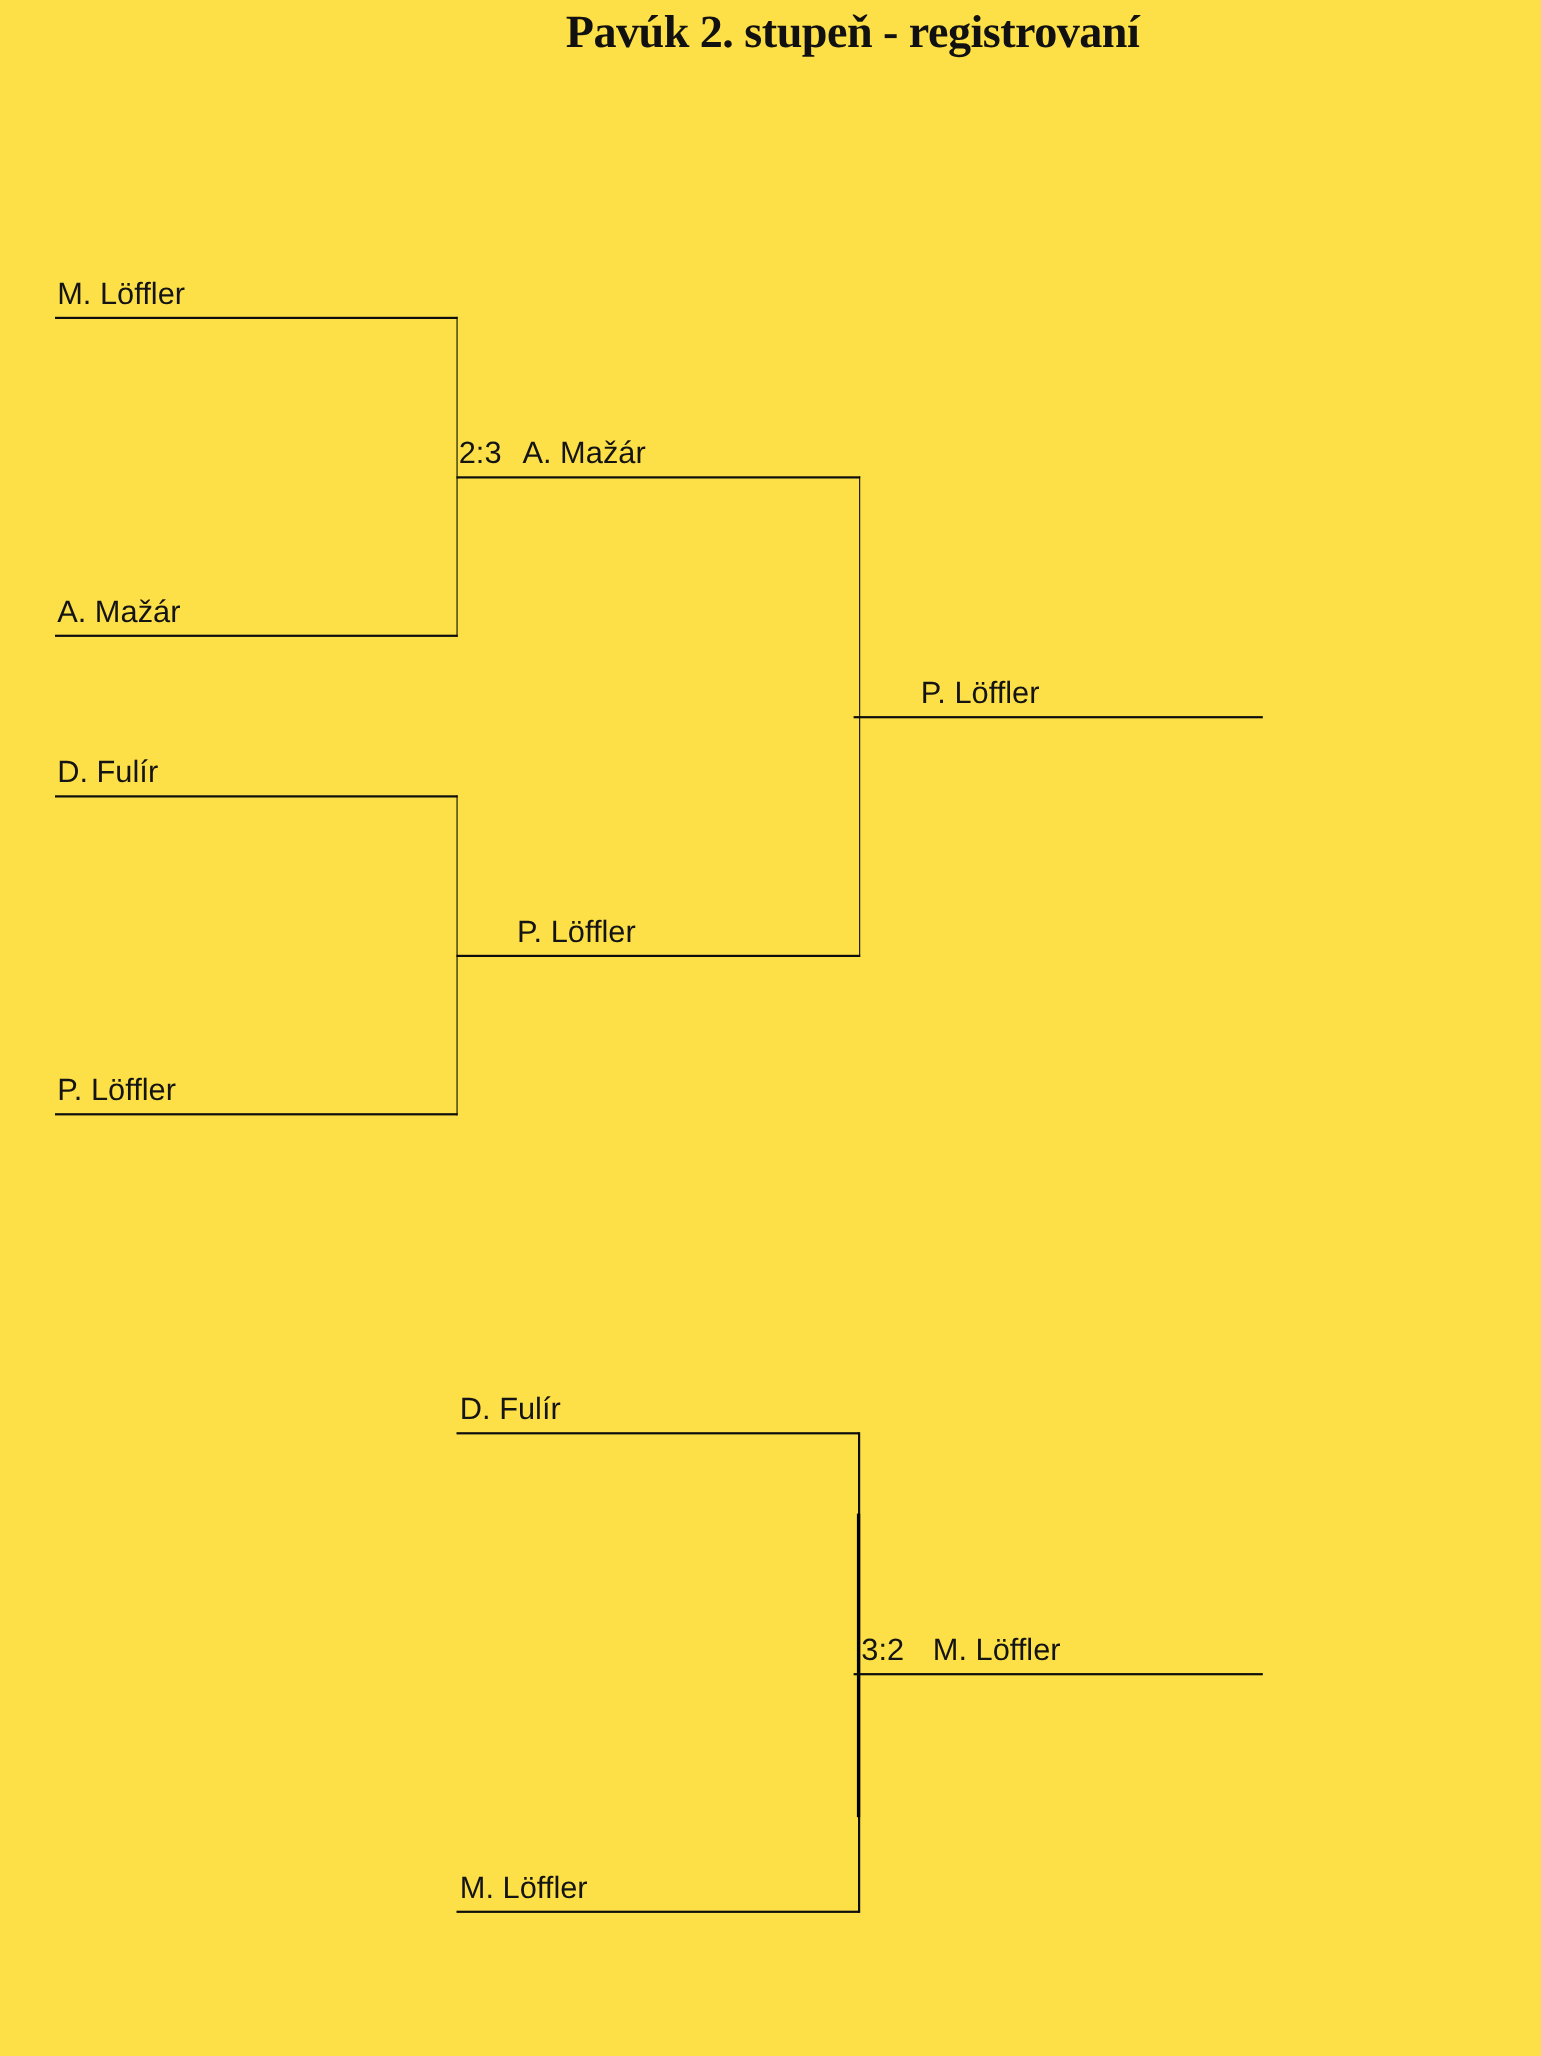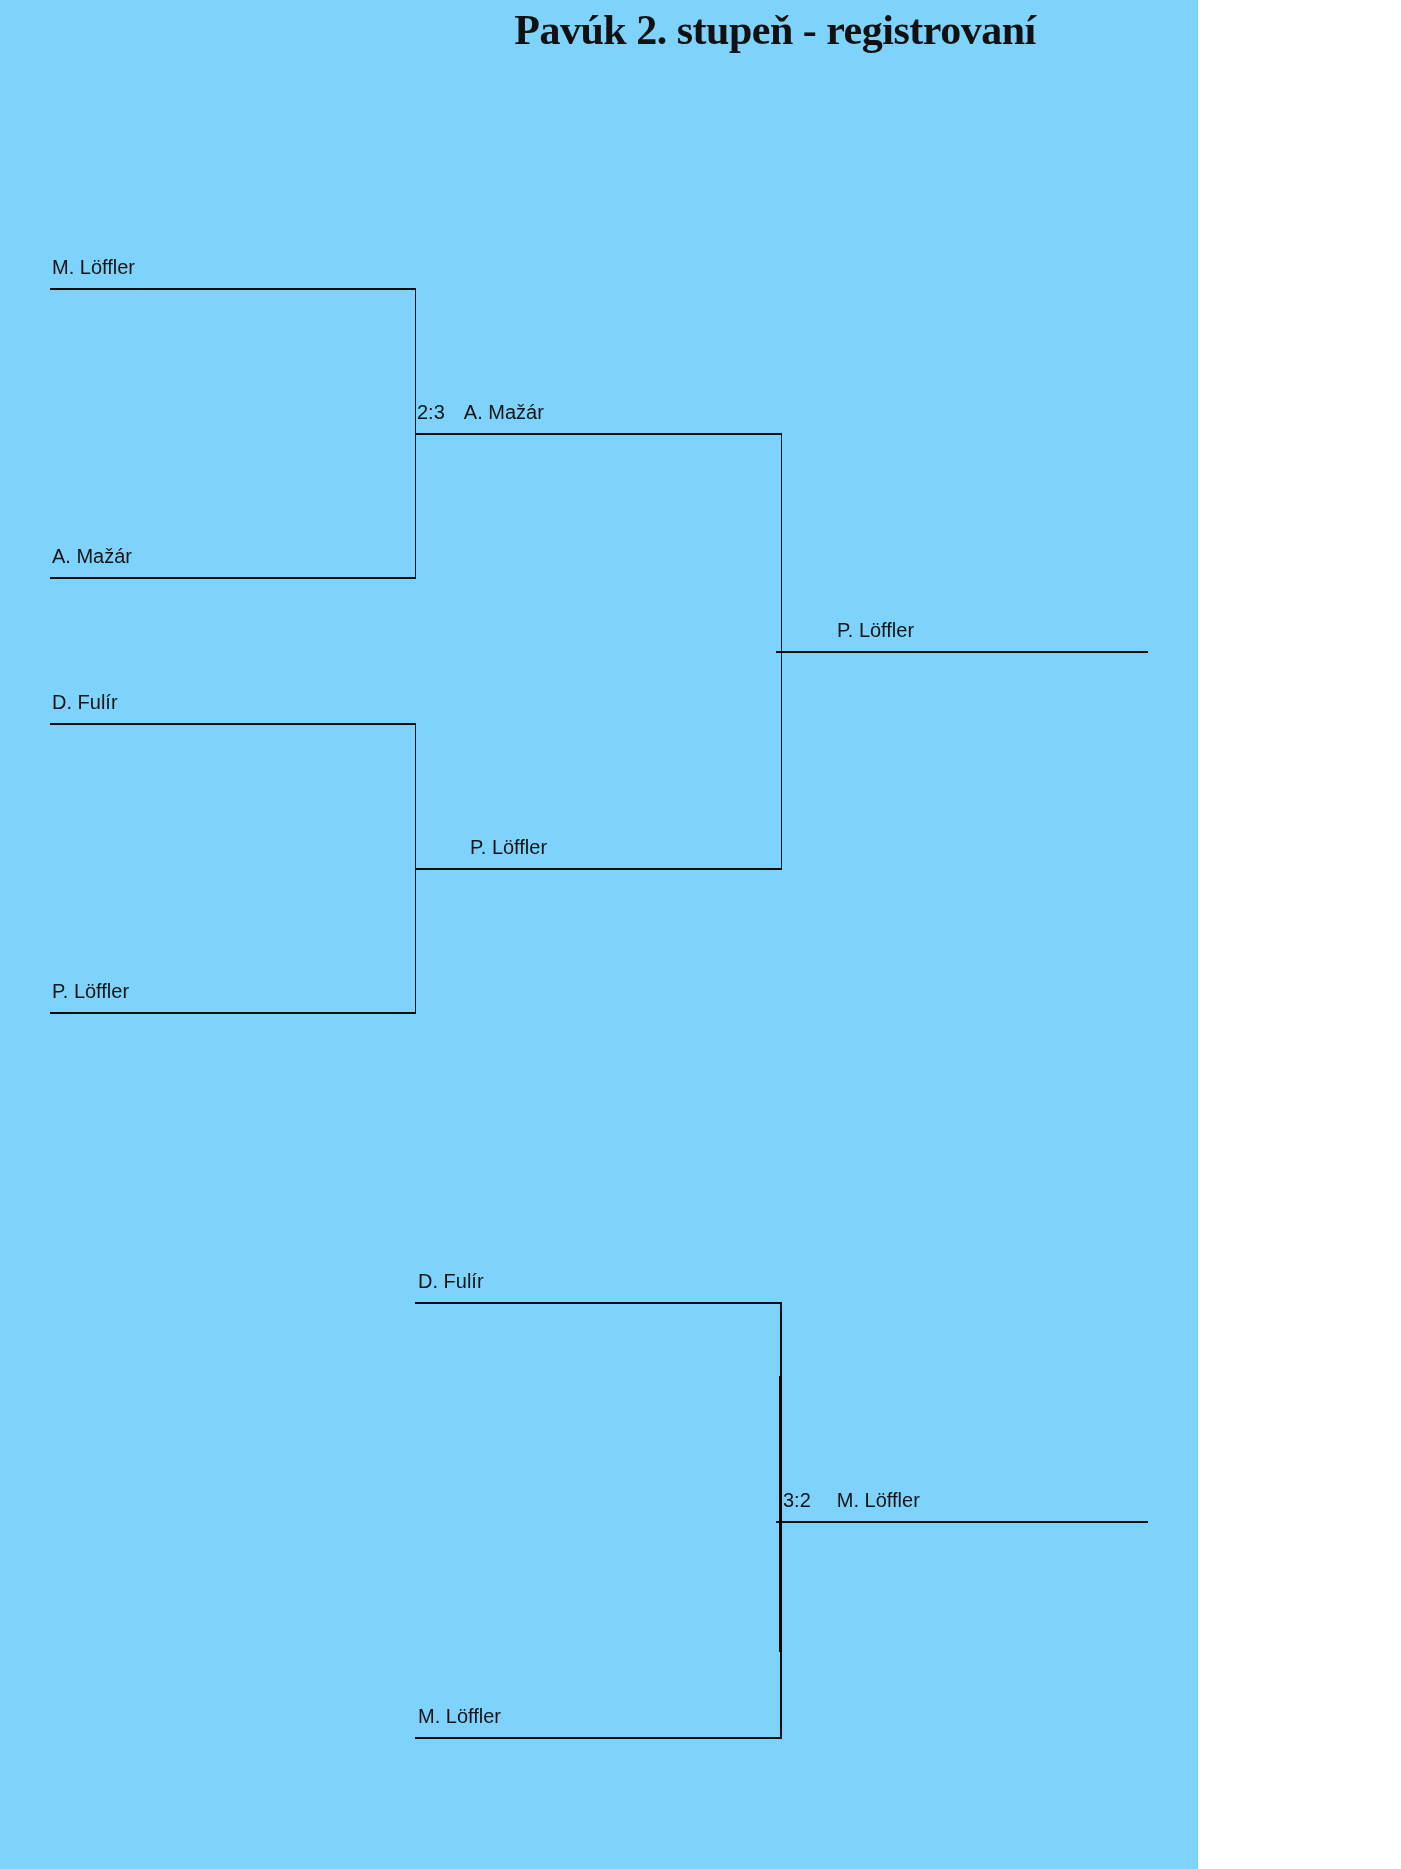--- a/index.html
+++ b/index.html
@@ -2,42 +2,42 @@
 <html><head>
 <meta charset="utf-8">
 <style>
   html, body {
     margin: 0;
     padding: 0;
     background: #ffffff;
   }
   #page {
     position: relative;
-    width: 1198px;
+    width: 1401px;
     height: 1869px;
-    background: #7dd3fc;
+    background: #fde047;
     font-family: "Liberation Sans", "DejaVu Sans", sans-serif;
     color: #0b0b0b;
     overflow: hidden;
   }
   .title {
     position: absolute;
     top: 6px;
     left: 775px;
     transform: translateX(-50%);
     white-space: nowrap;
     font-family: "Liberation Serif", "DejaVu Serif", serif;
     font-weight: 700;
     font-size: 42px;
     letter-spacing: -0.5px;
     color: #111111;
   }
   .name {
     position: absolute;
-    font-size: 20px;
+    font-size: 28px;
     line-height: 32px;
     white-space: nowrap;
     color: #141414;
   }
   .scored {
     display: inline-flex;
     align-items: flex-start;
   }
   .hline {
     position: absolute;

